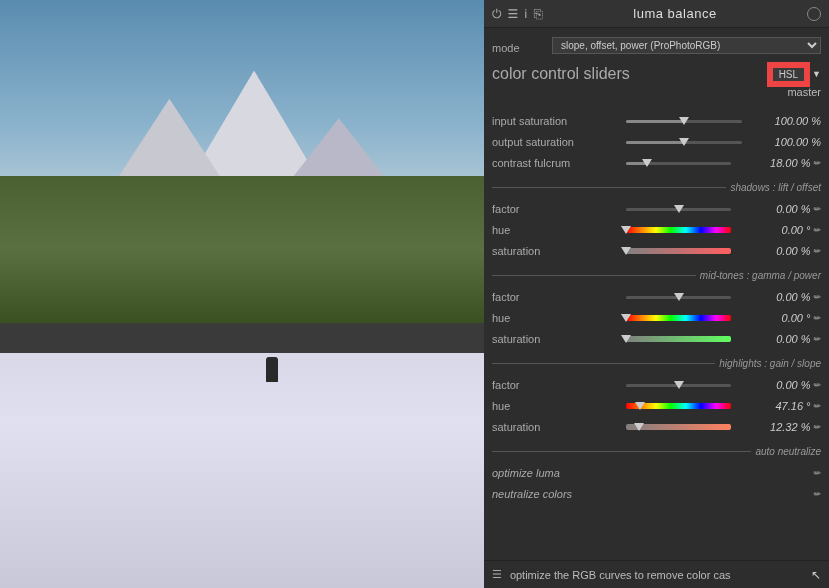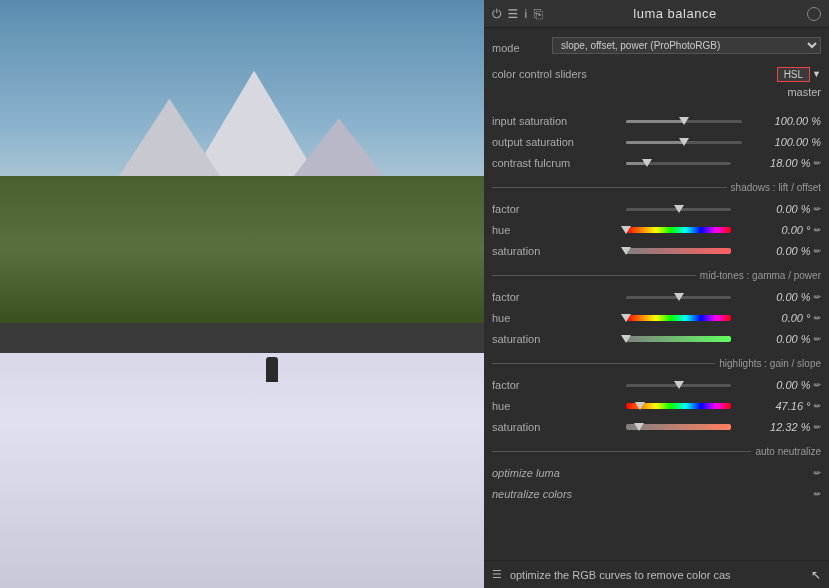--- a/index.html
+++ b/index.html
@@ -124,20 +124,21 @@
     }
     .section-header-line {
       flex: 1;
       height: 1px;
       background: #555;
       margin-right: 4px;
     }
     .section-header-text {
       color: #999;
       font-size: 10px;
+      font-style: italic;
     }
 
     
     .mode-row {
       display: flex; align-items: flex-end; height: 22px; margin-bottom: 10px;
     }
     .mode-label { color: #aaa; font-size: 11px; width: 60px; }
     .mode-select {
       flex: 1;
       background: #3a3a3a;
@@ -145,24 +146,24 @@
       color: #ccc;
       font-size: 10px;
       padding: 1px 4px;
       cursor: pointer;
     }
 
     
     .cc-row {
       display: flex; align-items: center; height: 20px; margin-bottom: 2px;
     }
-    .cc-label { color: #aaa; font-size: 11px; flex: 1; }
+    .cc-label { color: #aaa; font-size: 16px; flex: 1; }
     .cc-value {
       background: #3a3a3a;
-      border: 1px solid #ef4444;
+      border: 6px solid #ef4444;
       color: #ccc;
       font-size: 10px;
       padding: 1px 6px;
       cursor: pointer;
     }
 
     
     .master-row {
       display: flex; justify-content: flex-end; height: 16px; margin-bottom: 9px;
     }

